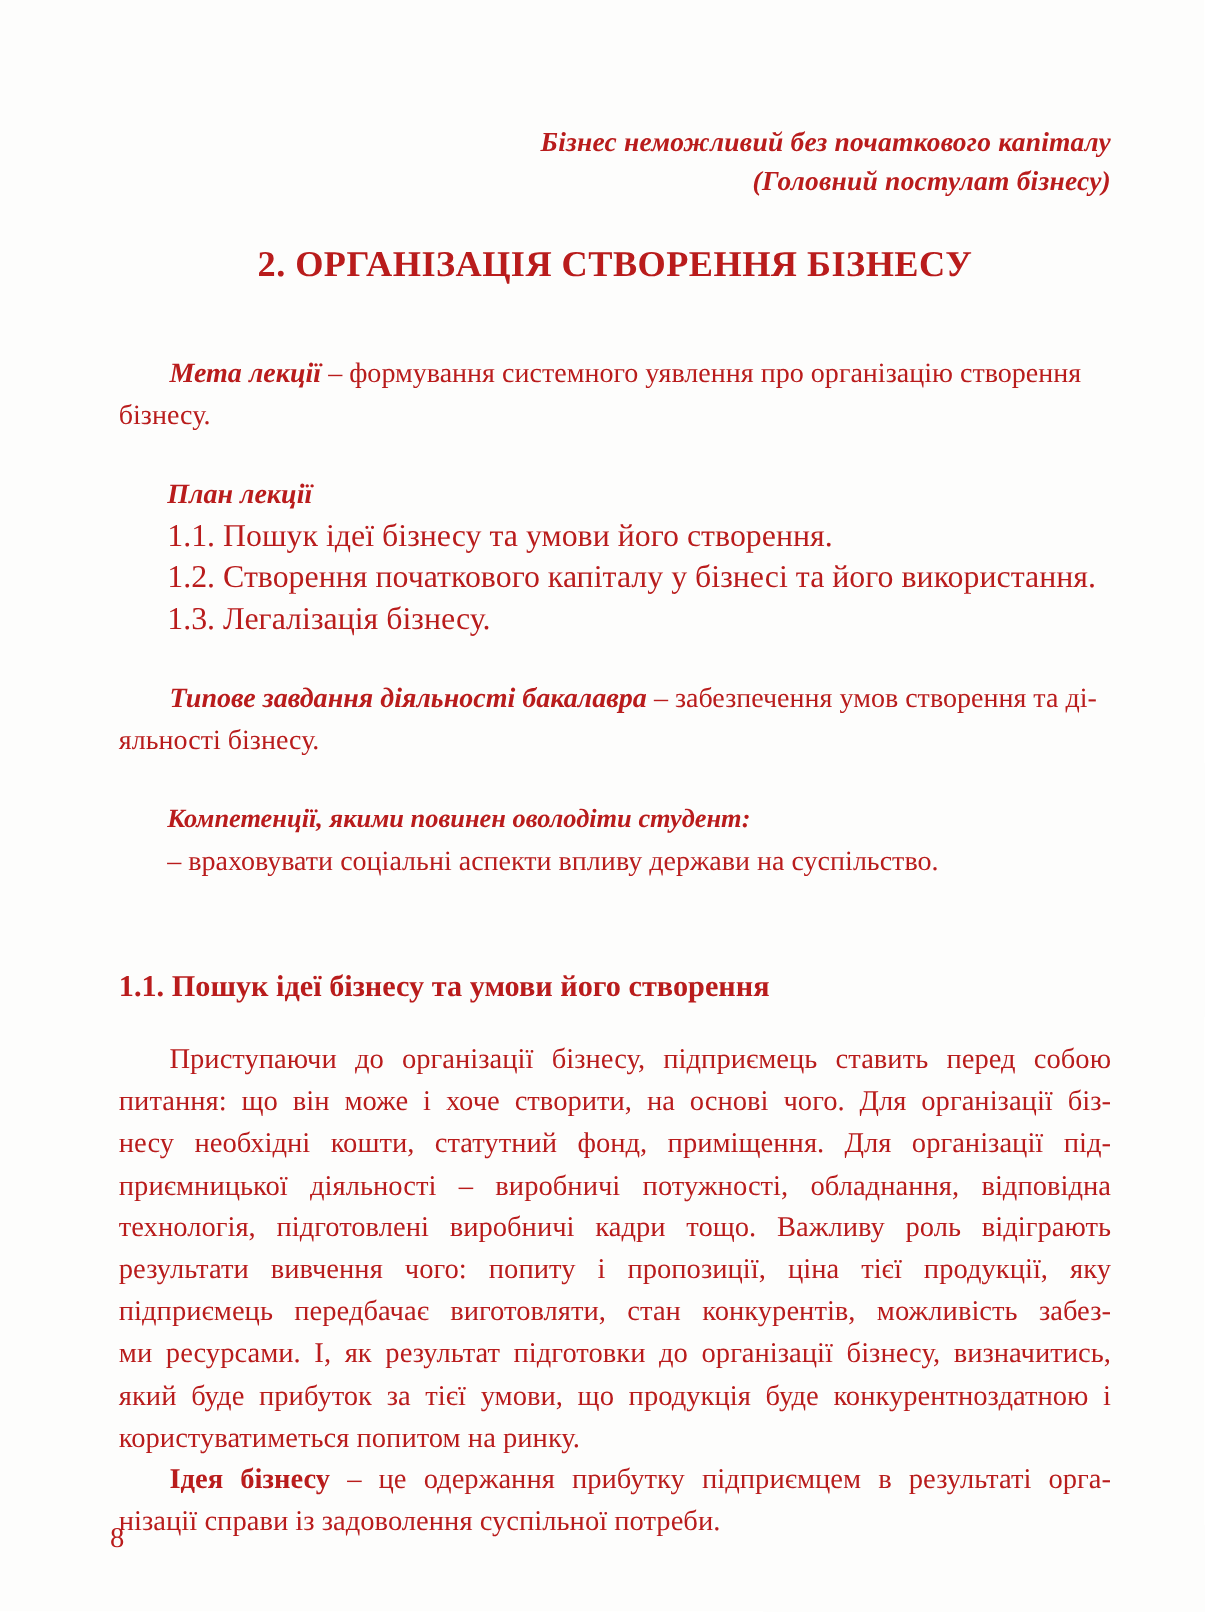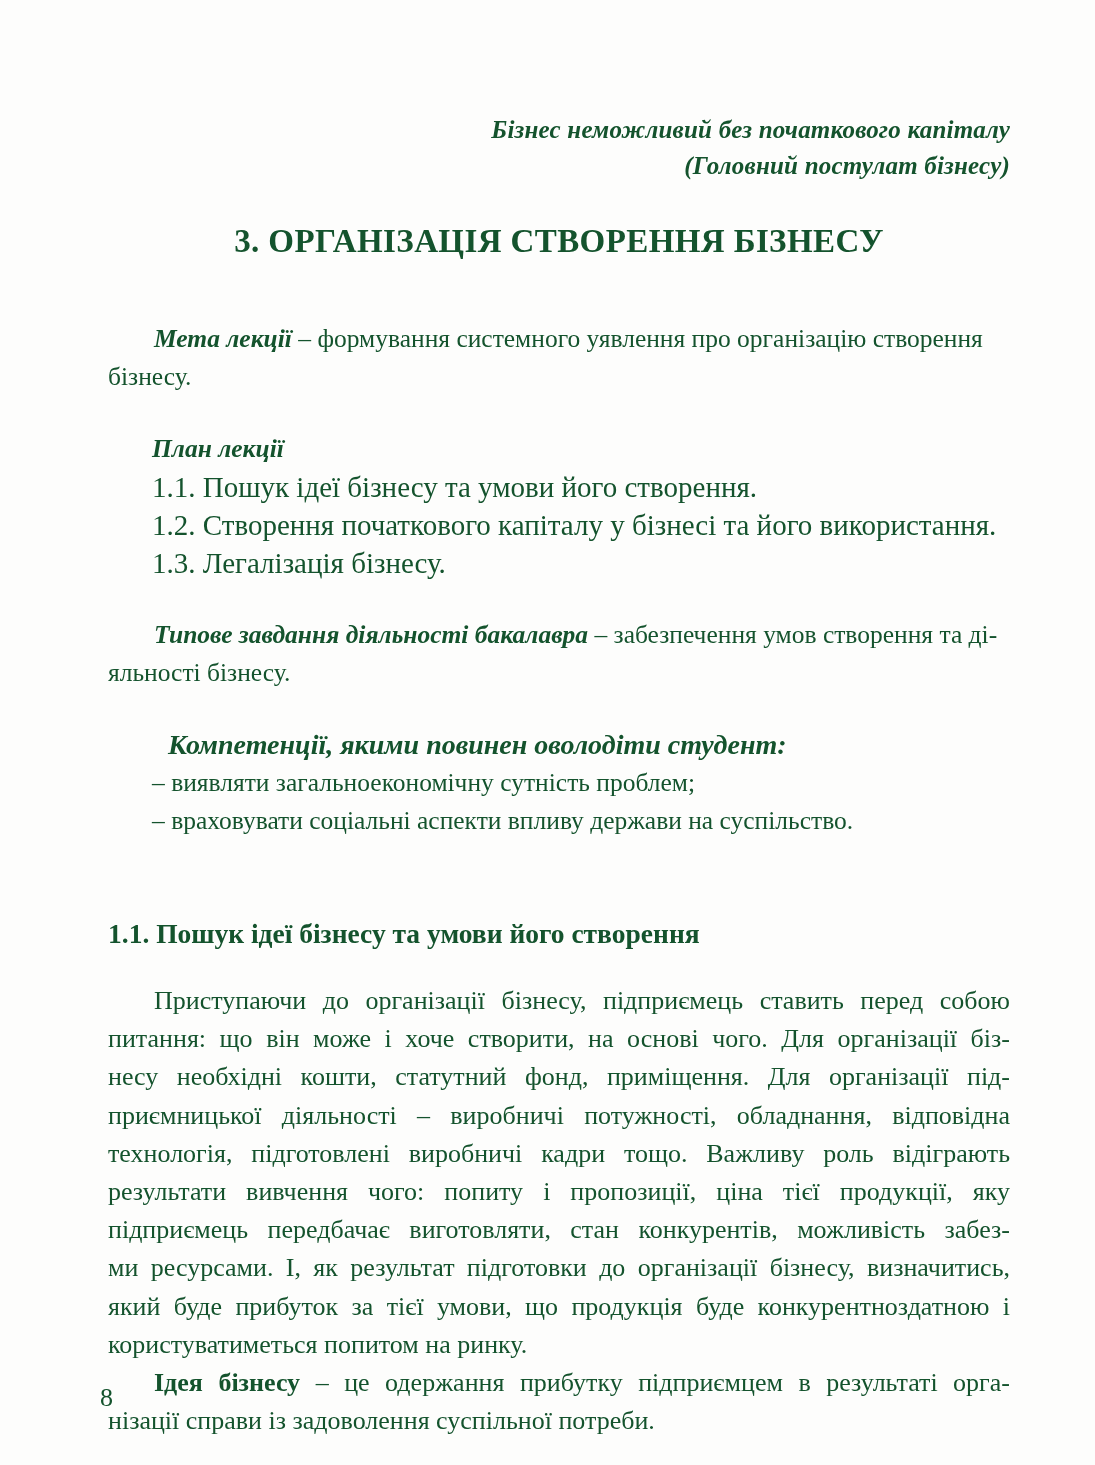--- a/index.html
+++ b/index.html
@@ -9,21 +9,21 @@
     background: #ffffff;
   }
   .page {
     position: relative;
     width: 1095px;
     height: 1465px;
     background: #fdfdfc;
     margin: 0 auto;
     overflow: hidden;
     font-family: "Liberation Serif", "DejaVu Serif", serif;
-    color: #14532d;
+    color: #b91c1c;
     -webkit-font-smoothing: antialiased;
   }
 
   
   .content {
     position: absolute;
     left: 108px;
     top: 0;
     width: 902px;   
   }
@@ -88,24 +88,24 @@
     font-size: 29px;
     line-height: 38px;
   }
 
   
   .task { margin-top: 34px; }
 
   
   .competence { margin-top: 34px; }
   .competence-title {
-    margin-left: 60px;
-    font-weight: 700;
-    font-style: italic;
-    font-size: 28px;
+    margin-left: 44px;
+    font-weight: 700;
+    font-style: italic;
+    font-size: 24px;
     line-height: 38px;
   }
   .competence-item {
     margin-left: 44px;
     font-size: 25.5px;
     line-height: 38px;
   }
 
   
   .section-heading {
@@ -145,42 +145,41 @@
 <body>
 
 <div class="page">
   <div class="content">
 
     <div class="epigraph">
       <span class="epigraph-line">Бізнес неможливий без початкового капіталу</span>
       <span class="epigraph-line">(Головний постулат бізнесу)</span>
     </div>
 
-    <h1 class="chapter-title">3. ОРГАНІЗАЦІЯ СТВОРЕННЯ БІЗНЕСУ</h1>
+    <h1 class="chapter-title">2. ОРГАНІЗАЦІЯ СТВОРЕННЯ БІЗНЕСУ</h1>
 
     <div class="purpose para">
       <span class="ln"><span class="indent"></span><em class="lead-in">Мета лекції</em><span> – формування системного уявлення про організацію створення</span></span>
       <span class="ln">бізнесу.</span>
     </div>
 
     <div class="plan">
       <div class="plan-title">План лекції</div>
       <div class="plan-item">1.1. Пошук ідеї бізнесу та умови його створення.</div>
       <div class="plan-item">1.2. Створення початкового капіталу у бізнесі та його використання.</div>
       <div class="plan-item">1.3. Легалізація бізнесу.</div>
     </div>
 
     <div class="task para">
       <span class="ln"><span class="indent"></span><em class="lead-in">Типове завдання діяльності бакалавра</em><span> – забезпечення умов створення та ді-</span></span>
       <span class="ln">яльності бізнесу.</span>
     </div>
 
     <div class="competence">
       <div class="competence-title">Компетенції, якими повинен оволодіти студент:</div>
-      <div class="competence-item">– виявляти загальноекономічну сутність проблем;</div>
       <div class="competence-item">– враховувати соціальні аспекти впливу держави на суспільство.</div>
     </div>
 
     <h2 class="section-heading">1.1. Пошук ідеї бізнесу та умови його створення</h2>
 
     <div class="body-block">
 
       <p class="body-para">
         <span class="ln"><span class="indent"></span><span>Приступаючи до організації бізнесу, підприємець ставить перед собою</span></span>
         <span class="ln">питання: що він може і хоче створити, на основі чого. Для організації біз-</span>

